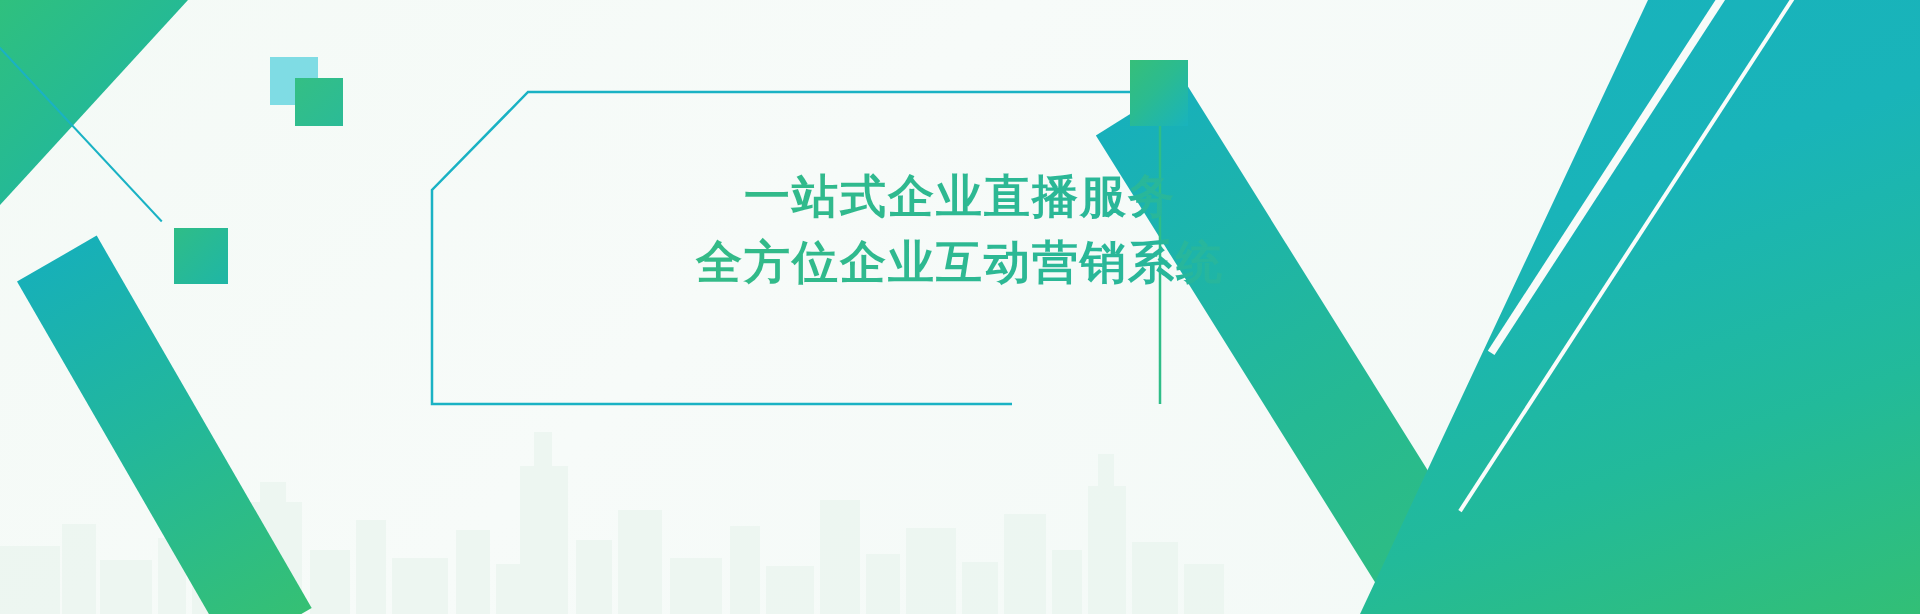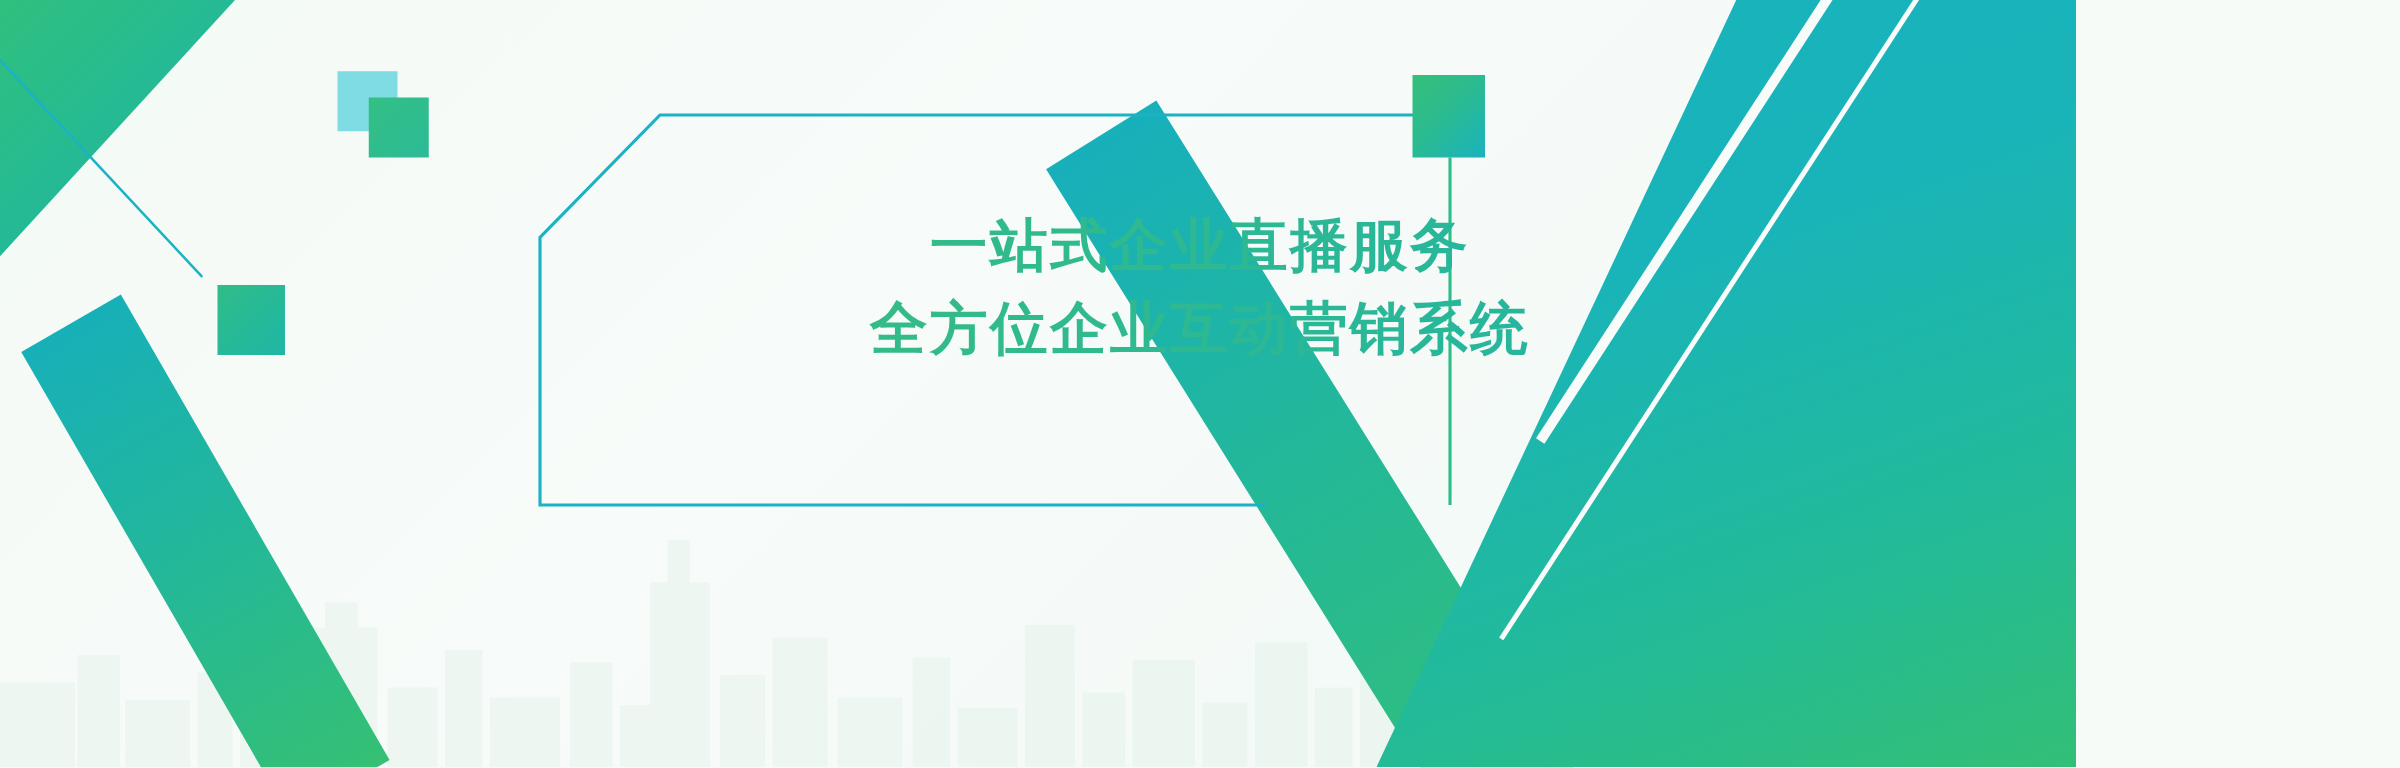--- a/index.html
+++ b/index.html
@@ -2,21 +2,21 @@
 <html><head>
 <meta charset="utf-8">
 <style>
   html,body{margin:0;padding:0;}
   body{
     width:1920px;height:614px;overflow:hidden;
     font-family:"Liberation Sans","DejaVu Sans",sans-serif;
     background:#f6fbf8;
   }
   .banner{
-    position:relative;width:1661px;height:614px;overflow:hidden;
+    position:relative;width:1920px;height:614px;overflow:hidden;
     background:linear-gradient(135deg,#f4faf6 0%,#f7fbf9 40%,#f2f9f6 100%);
   }
 
   
   .skyline{
     position:absolute;left:0;bottom:0;width:1250px;height:300px;
     opacity:.55;pointer-events:none;
   }
 
   

